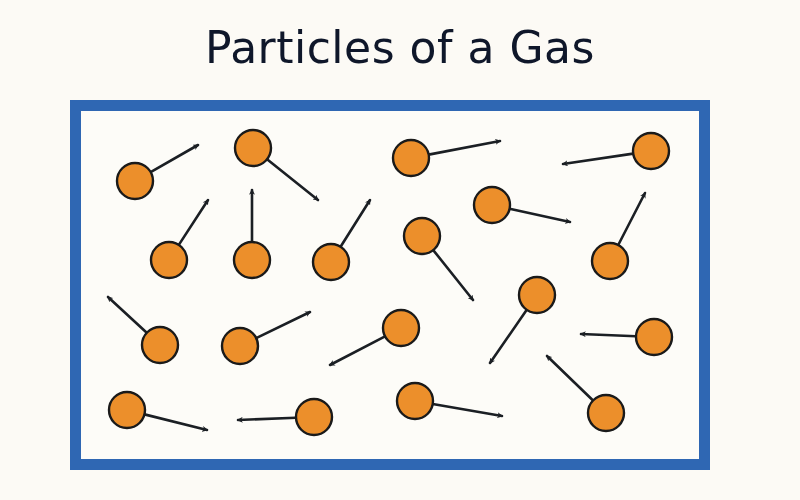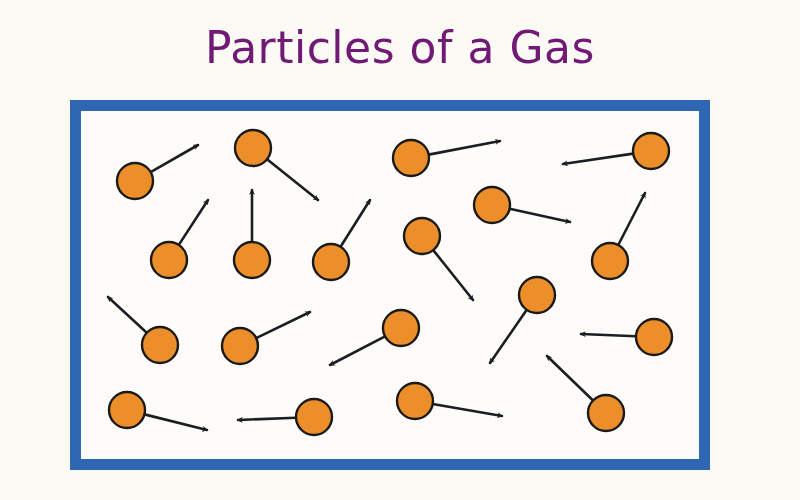--- a/index.html
+++ b/index.html
@@ -18,21 +18,21 @@
     }
     .title {
       position: absolute;
       top: 20px;
       left: 0;
       width: 800px;
       text-align: center;
       font-family: "DejaVu Sans", sans-serif;
       font-size: 44px;
       font-weight: 500;
-      color: #701a75;
+      color: #0f172a;
       letter-spacing: 0.5px;
       line-height: 56px;
     }
     .container-box {
       position: absolute;
       left: 70px;
       top: 100px;
       width: 640px;
       height: 370px;
       box-sizing: border-box;

